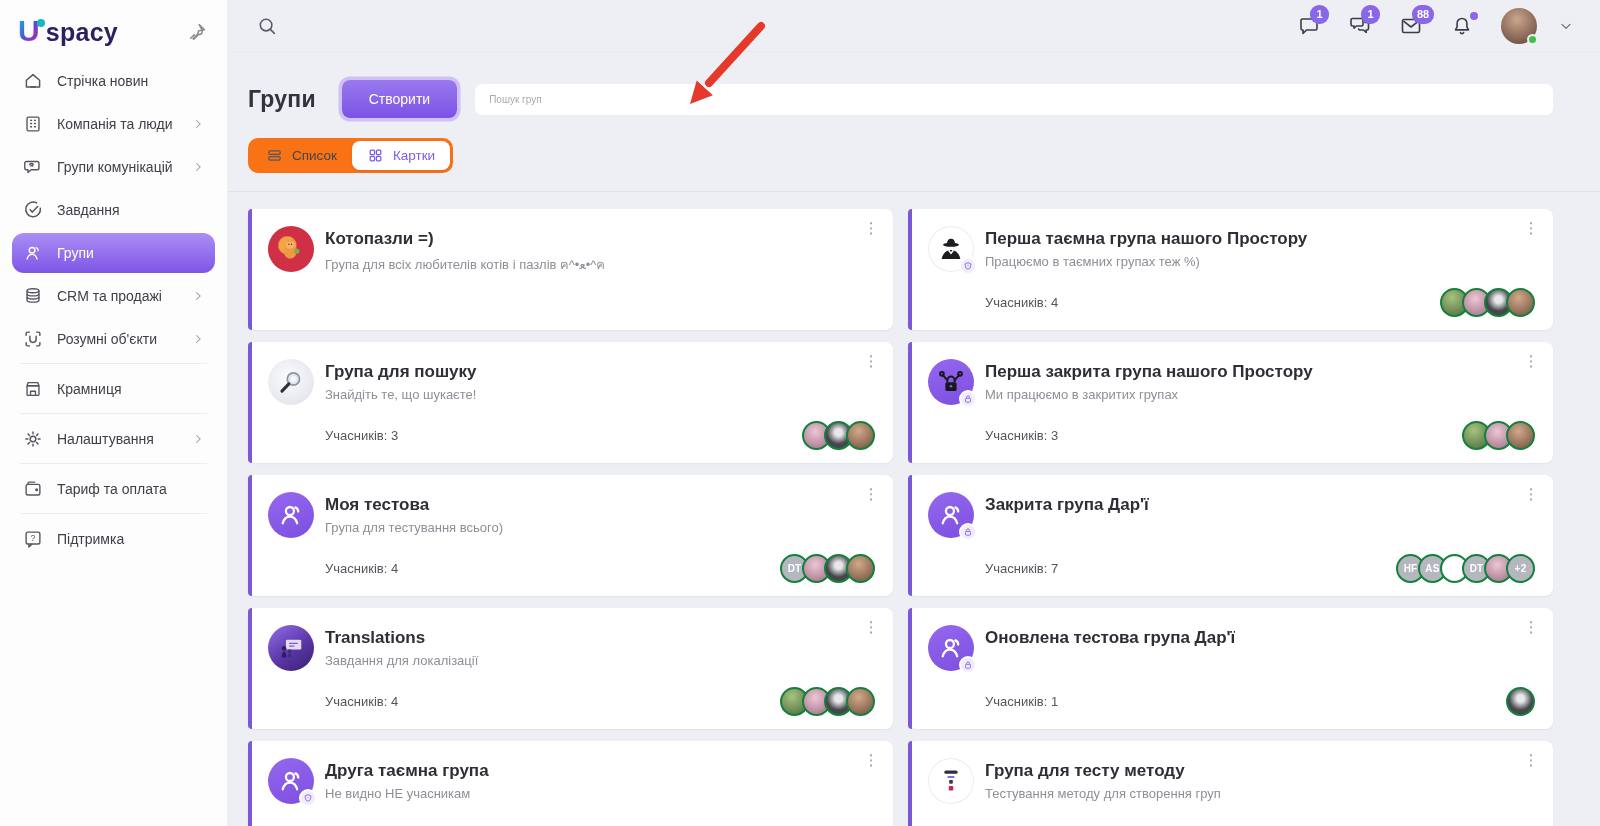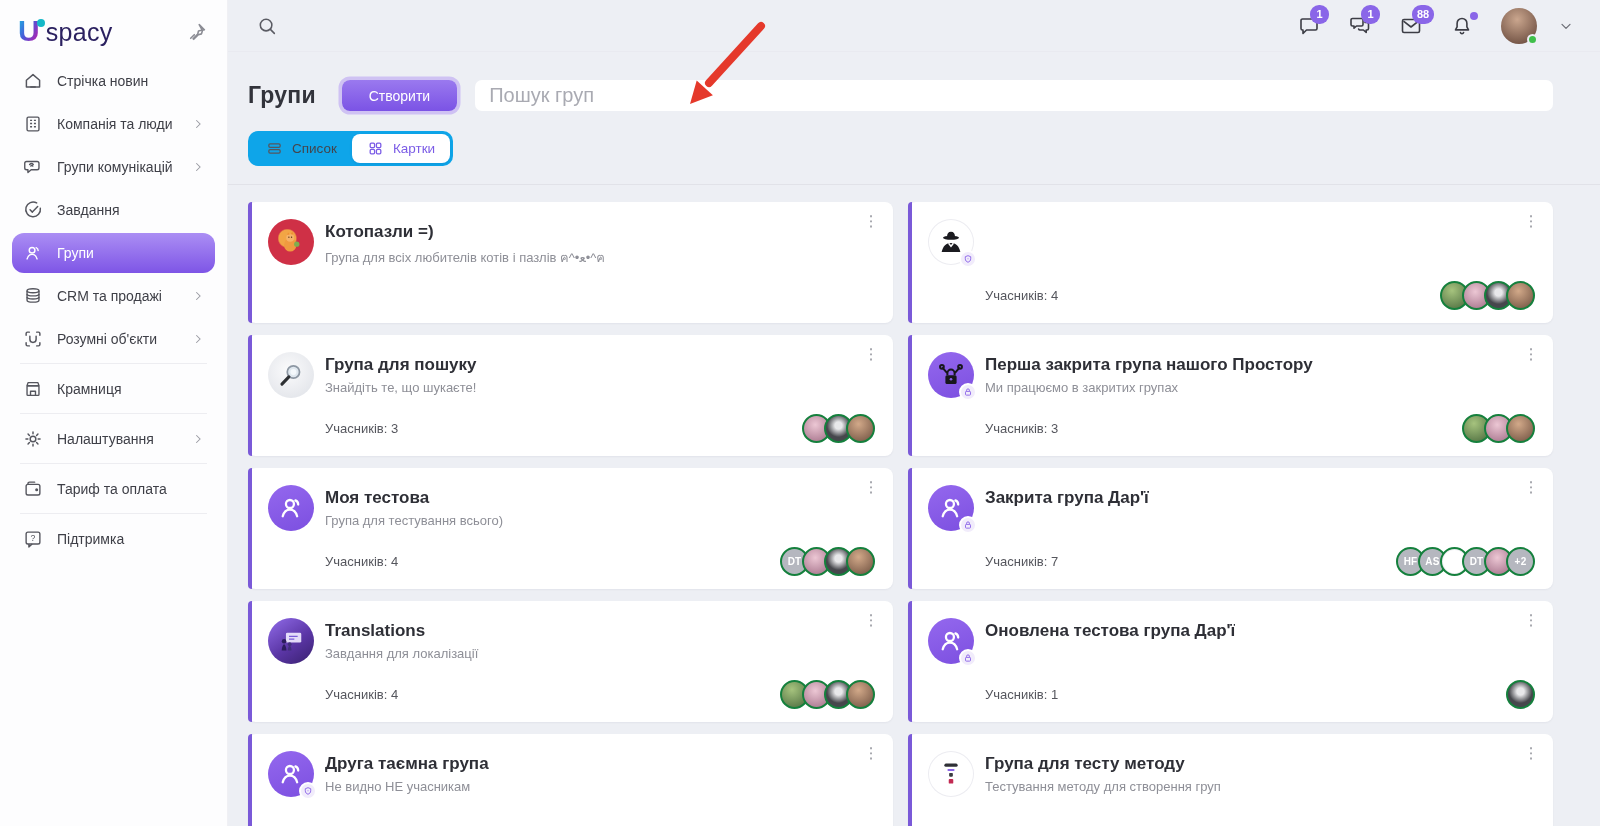--- a/index.html
+++ b/index.html
@@ -5,21 +5,21 @@
   *{box-sizing:border-box;margin:0;padding:0}
   html,body{width:1600px;height:826px;overflow:hidden}
   body{font-family:"Liberation Sans",sans-serif;background:#edeff4;display:flex;position:relative;color:#2f3037}
 
   
   .sidebar{width:228px;height:100%;background:#fdfdfe;border-right:1px solid #f0f0f4;padding:12px 12px 0 12px;flex:none}
   .sb-head{display:flex;align-items:center;justify-content:space-between;padding:4px 6px 14px 6px}
   .logo{display:flex;align-items:baseline;cursor:pointer}
   .logo-u{font-size:30px;font-weight:800;background:linear-gradient(120deg,#21a7e0 10%,#4a57d8 45%,#b81fae 85%);-webkit-background-clip:text;background-clip:text;color:transparent;position:relative;line-height:1}
   .logo-dot{width:8px;height:8px;border-radius:50%;background:#15b8c8;display:inline-block;margin-left:-3px;margin-right:1px;transform:translateY(-14px)}
-  .logo-rest{font-size:25px;font-weight:400;color:#2b2160;letter-spacing:.3px}
+  .logo-rest{font-size:25px;font-weight:700;color:#2b2160;letter-spacing:.3px}
   .pin-btn{width:24px;height:24px;color:#8b8c94;cursor:pointer;display:flex;align-items:center;justify-content:center}
   .nav-item{height:40px;margin-bottom:3px;border-radius:12px;display:flex;align-items:center;gap:13px;padding:0 10px;font-size:14px;color:#3e3f47;cursor:pointer}
   .nav-item .ic{width:22px;height:22px;flex:none;color:#55565e;display:flex}
   .nav-item .chev{margin-left:auto;color:#9a9ba3;display:flex}
   .nav-item.selected{background:linear-gradient(180deg,#ab8ef4,#7e55e6);color:#fff}
   .nav-item.selected .ic{color:#fff}
   .sb-div{height:1px;background:#ededf1;margin:4px 8px 5px 8px}
   .ic svg,.chev svg{width:100%;height:100%}
 
   
@@ -31,25 +31,25 @@
   .tb-ic{position:relative;width:24px;height:24px;color:#3c3d45;cursor:pointer}
   .tb-ic svg{width:100%;height:100%}
   .tb-badge{position:absolute;top:-9px;left:13px;background:#8a66e8;color:#fff;font-size:11px;font-weight:700;border-radius:9px;min-width:19px;height:19px;line-height:19px;padding:0 5px;text-align:center}
   .tb-dot{position:absolute;top:-2px;right:-4px;width:8px;height:8px;border-radius:50%;background:#8a66e8}
   .tb-avatar{width:36px;height:36px;border-radius:50%;background:radial-gradient(circle at 45% 32%,#caa68e,#6e4f41 85%);position:relative;cursor:pointer;flex:none}
   .tb-status{position:absolute;right:-1px;bottom:-1px;width:11px;height:11px;border-radius:50%;background:#3fbf4a;border:2px solid #edeff4}
   .tb-chev{width:16px;height:16px;color:#6b6c74;cursor:pointer;margin-left:-6px}
 
   .page-head{margin:28px 47px 0 20px;display:flex;align-items:center;flex:none}
   .page-title{font-size:23px;font-weight:700;color:#32333b;letter-spacing:.2px}
-  .create-btn{margin-left:26px;height:31px;padding:4px 27px;border:none;border-radius:8px;color:#fff;font-size:14px;font-family:inherit;background:linear-gradient(180deg,#9a79ef,#7b53e5);box-shadow:0 0 0 3.5px #cfc2f3;cursor:pointer;flex:none}
-  .search-groups{flex:1;margin-left:18px;height:31px;border:none;border-radius:7px;background:#fff;padding:0 14px;font-size:20px;font-family:inherit;color:#3e3f47;outline:none}
+  .create-btn{margin-left:26px;height:38px;padding:4px 27px;border:none;border-radius:8px;color:#fff;font-size:14px;font-family:inherit;background:linear-gradient(180deg,#9a79ef,#7b53e5);box-shadow:0 0 0 3.5px #cfc2f3;cursor:pointer;flex:none}
+  .search-groups{flex:1;margin-left:18px;height:31px;border:none;border-radius:7px;background:#fff;padding:0 14px;font-size:10px;font-family:inherit;color:#3e3f47;outline:none}
   .search-groups::placeholder{color:#a9aab2}
 
-  .view-tabs{margin:20px 0 0 20px;display:inline-flex;align-self:flex-start;background:#0ea5e9;border-radius:10px;padding:3px;align-items:center;flex:none}
+  .view-tabs{margin:20px 0 0 20px;display:inline-flex;align-self:flex-start;background:#f97316;border-radius:10px;padding:3px;align-items:center;flex:none}
   .vtab{height:29px;padding:0 15px;border-radius:8px;display:flex;align-items:center;gap:9px;font-size:13.5px;color:#44454c;cursor:pointer}
   .vtab .ic{width:17px;height:17px;display:flex;color:#55565e}
   .vtab.active{background:#fff;color:#7b5ce6;box-shadow:0 1px 3px rgba(40,30,90,.1)}
   .vtab.active .ic{color:#7b5ce6}
 
   .head-rule{height:1px;background:#e1e2e8;margin-top:18px;flex:none}
 
   
   .cards{display:grid;grid-template-columns:1fr 1fr;gap:12px 15px;grid-auto-rows:121px;padding:17px 47px 0 20px;overflow:hidden;flex:1}
   .card{background:#fff;border-radius:8px;position:relative;padding:17px 18px 13px 20px;display:flex;flex-direction:column;box-shadow:0 1px 2px rgba(25,25,50,.05);cursor:pointer}
@@ -349,20 +349,24 @@
               <path d="M5 19.5c.8-4.4 3.5-6.8 7-6.8s6.2 2.4 7 6.8z" fill="#1b1b20"></path>
               <path d="m10.2 12.9 1.8 2.3 1.8-2.3" stroke="#fff" stroke-width="1.1" fill="none"></path>
             </svg>
             <span class="gbadge">
               <svg viewBox="0 0 24 24" fill="none" stroke="#8a63e8" stroke-width="2.2">
                 <path d="M12 4 18.5 6.5v5c0 4.2-2.7 7.1-6.5 8.2-3.8-1.1-6.5-4-6.5-8.2v-5z"></path>
                 <circle cx="12" cy="11.5" r="1.2" fill="#8a63e8" stroke="none"></circle>
               </svg>
             </span>
           </span>
+      <div class="card-texts">
+        <div class="card-title">Перша таємна група нашого Простору</div>
+        <div class="card-desc">Працюємо в таємних групах теж %)</div>
+      </div>
     </div>
     <span class="kebab">⋮</span>
     <div class="card-bottom">
          <span class="members">Учасників: 4</span>
          <div class="avstack">
             <span class="stav st-photo-green"></span>
             <span class="stav st-photo-pink"></span>
             <span class="stav st-photo-panda"></span>
             <span class="stav st-photo-brown"></span>
           </div>

